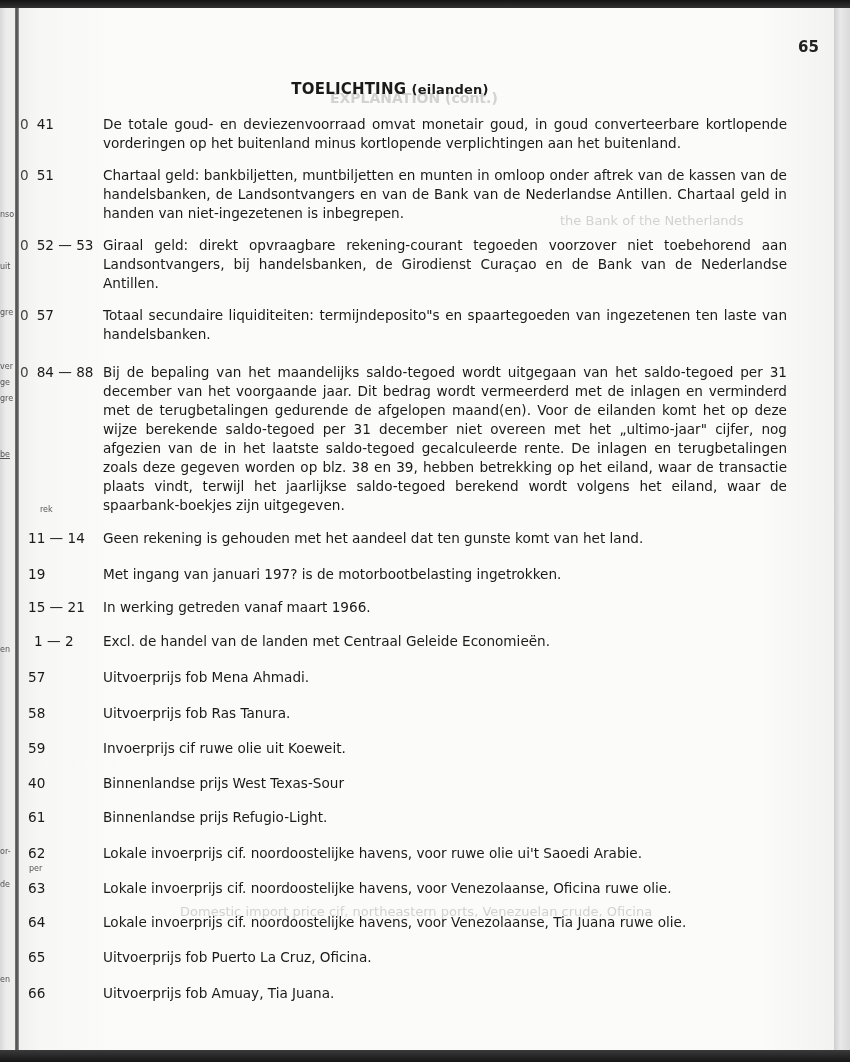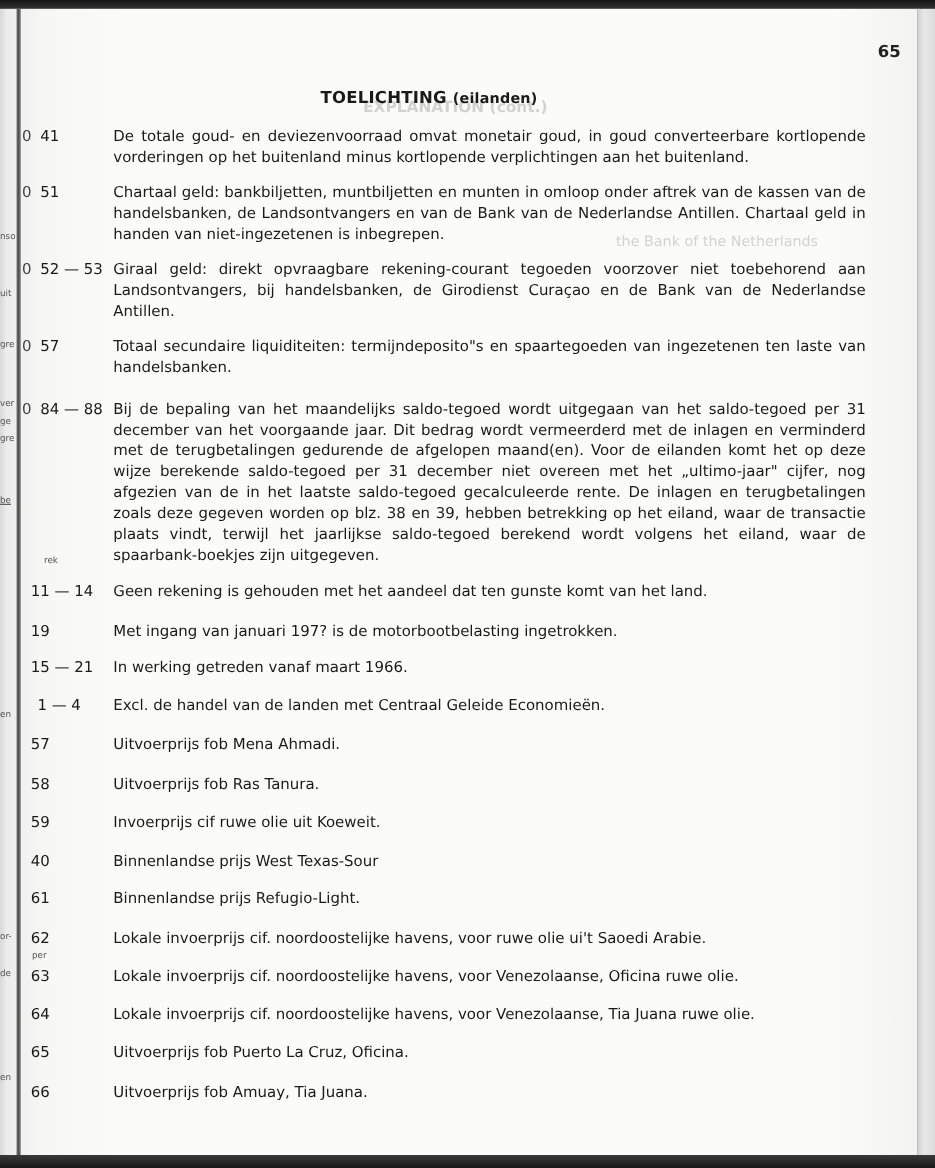--- a/index.html
+++ b/index.html
@@ -56,20 +56,21 @@
     position: absolute; color: #d2d2d0; font-size: 13px; white-space: nowrap; pointer-events: none;
   }
 </style>
 </head>
 <body>
 
 <div class="top-edge"></div>
 <div class="page">
   <div class="bleed" style="left:330px;top:82px;font-size:14px;font-weight:bold;">EXPLANATION (cont.)</div>
   <div class="bleed" style="left:560px;top:205px;">the Bank of the Netherlands</div>
+  <div class="bleed" style="left:180px;top:896px;">Domestic import price cif, northeastern ports, Venezuelan crude, Oficina</div>
 
   <div class="page-number">65</div>
   <div class="title">
     <span>TOELICHTING</span>
     <span class="sub">(eilanden)</span>
   </div>
 
   <div class="note" style="top:107px;">
     <div class="ref"><span class="mark">0</span><span>41</span></div>
     <div class="text">De totale goud- en deviezenvoorraad omvat monetair goud, in goud converteerbare kortlopende vorderingen op het buitenland minus kortlopende verplichtingen aan het buitenland.</div>
@@ -96,21 +97,21 @@
   </div>
   <div class="note" style="top:557px;">
     <div class="ref" style="left:28px;"><span>19</span></div>
     <div class="text">Met ingang van januari 197? is de motorbootbelasting ingetrokken.</div>
   </div>
   <div class="note" style="top:590px;">
     <div class="ref" style="left:28px;"><span>15 — 21</span></div>
     <div class="text">In werking getreden vanaf maart 1966.</div>
   </div>
   <div class="note" style="top:624px;">
-    <div class="ref" style="left:34px;"><span>1 — 4</span></div>
+    <div class="ref" style="left:34px;"><span>1 — 2</span></div>
     <div class="text">Excl. de handel van de landen met Centraal Geleide Economieën.</div>
   </div>
   <div class="note" style="top:660px;">
     <div class="ref" style="left:28px;"><span>57</span></div>
     <div class="text">Uitvoerprijs fob Mena Ahmadi.</div>
   </div>
   <div class="note" style="top:696px;">
     <div class="ref" style="left:28px;"><span>58</span></div>
     <div class="text">Uitvoerprijs fob Ras Tanura.</div>
   </div>

